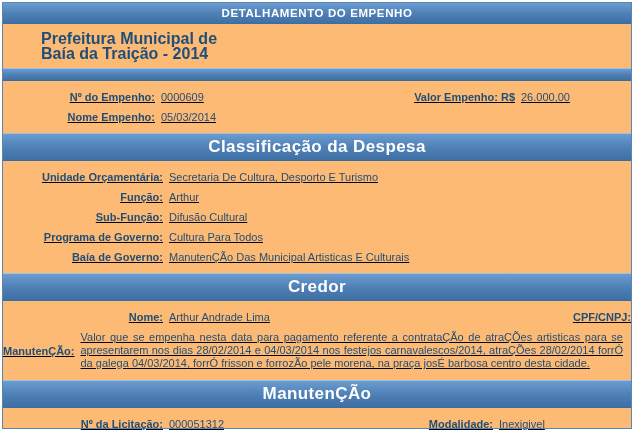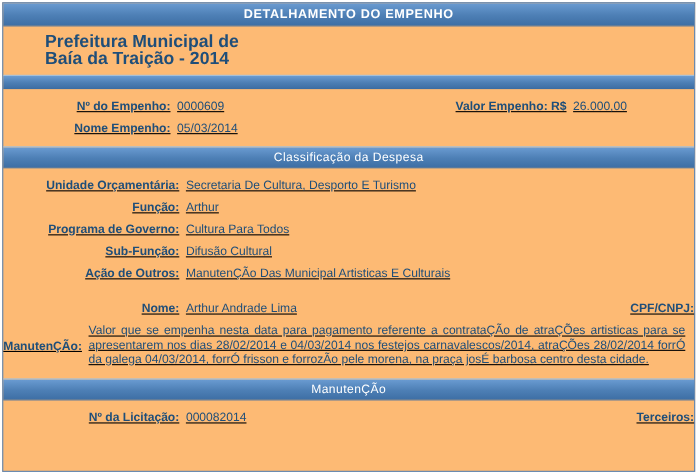--- a/index.html
+++ b/index.html
@@ -36,22 +36,22 @@
     font-weight: bold;
     font-size: 11.5px;
     text-align: center;
     letter-spacing: 0.6px;
     padding: 4px 0 4px 0;
     border-bottom: 1px solid #3c6da2;
   }
   .section-bar {
     background: linear-gradient(to bottom, #6a9bd1 0%, #4d7fb5 55%, #3e6fa5 100%);
     color: #ffffff;
-    font-weight: normal;
-    font-size: 11px;
+    font-weight: bold;
+    font-size: 17px;
     text-align: center;
     letter-spacing: 0.4px;
     padding: 3px 0 3px 0;
     border-top: 1px solid #9fc0e0;
     border-bottom: 1px solid #3c6da2;
   }
   .blue-strip {
     background: linear-gradient(to bottom, #6a9bd1 0%, #4d7fb5 55%, #3e6fa5 100%);
     height: 11px;
     border-top: 1px solid #9fc0e0;
@@ -128,52 +128,54 @@
     <div class="rowset">
       <div class="line-row">
         <div class="lbl-inline w-lbl-2">Unidade Orçamentária:</div>
         <div class="val-inline">Secretaria De Cultura, Desporto E Turismo</div>
       </div>
       <div class="line-row">
         <div class="lbl-inline w-lbl-2">Função:</div>
         <div class="val-inline">Arthur</div>
       </div>
       <div class="line-row">
+        <div class="lbl-inline w-lbl-2">Sub-Função:</div>
+        <div class="val-inline">Difusão Cultural</div>
+      </div>
+      <div class="line-row">
         <div class="lbl-inline w-lbl-2">Programa de Governo:</div>
         <div class="val-inline">Cultura Para Todos</div>
       </div>
       <div class="line-row">
-        <div class="lbl-inline w-lbl-2">Sub-Função:</div>
-        <div class="val-inline">Difusão Cultural</div>
-      </div>
-      <div class="line-row">
-        <div class="lbl-inline w-lbl-2">Ação de Outros:</div>
+        <div class="lbl-inline w-lbl-2">Baía de Governo:</div>
         <div class="val-inline">ManutenÇÃo Das Municipal Artisticas E Culturais</div>
       </div>
     </div>
 
+    <div class="section-bar">Credor</div>
 
     <div class="rowset">
       <div class="line-row">
         <div class="lbl-inline w-lbl-2">Nome:</div>
         <div class="val-inline">Arthur Andrade Lima</div>
         <div style="flex:1"></div>
         <div class="lbl-inline">CPF/CNPJ:</div>
       </div>
       <div class="line-row">
         <div class="lbl-inline w-lbl-2">ManutenÇÃo:</div>
         <div class="hist-text">Valor que se empenha nesta data para pagamento referente a contrataÇÃo de atraÇÕes artisticas para se apresentarem nos dias 28/02/2014 e 04/03/2014 nos festejos carnavalescos/2014, atraÇÕes 28/02/2014 forrÓ da galega 04/03/2014, forrÓ frisson e forrozÃo pele morena, na praça josÉ barbosa centro desta cidade.</div>
       </div>
     </div>
 
     <div class="section-bar">ManutenÇÃo</div>
 
     <div class="rowset">
       <div class="line-row">
         <div class="lbl-inline w-lbl-2">Nº da Licitação:</div>
-        <div class="val-inline">000082014</div>
+        <div class="val-inline">000051312</div>
         <div style="flex:1"></div>
-        <div class="lbl-inline">Terceiros:</div>
+        <div class="lbl-inline">Modalidade:</div>
+        <div class="val-inline" style="width:132px">Inexigivel</div>
       </div>
     </div>
 
   </div>
 </div>
 
 </body></html>

